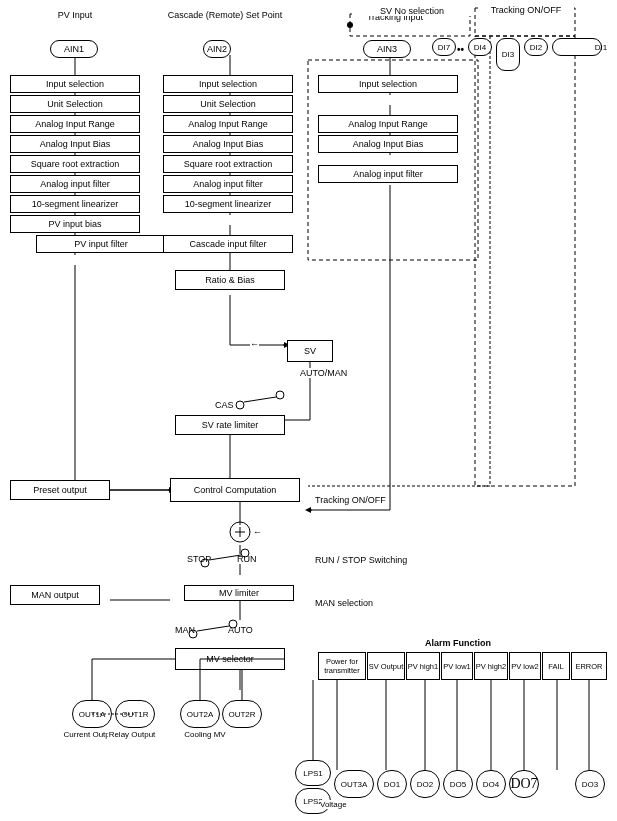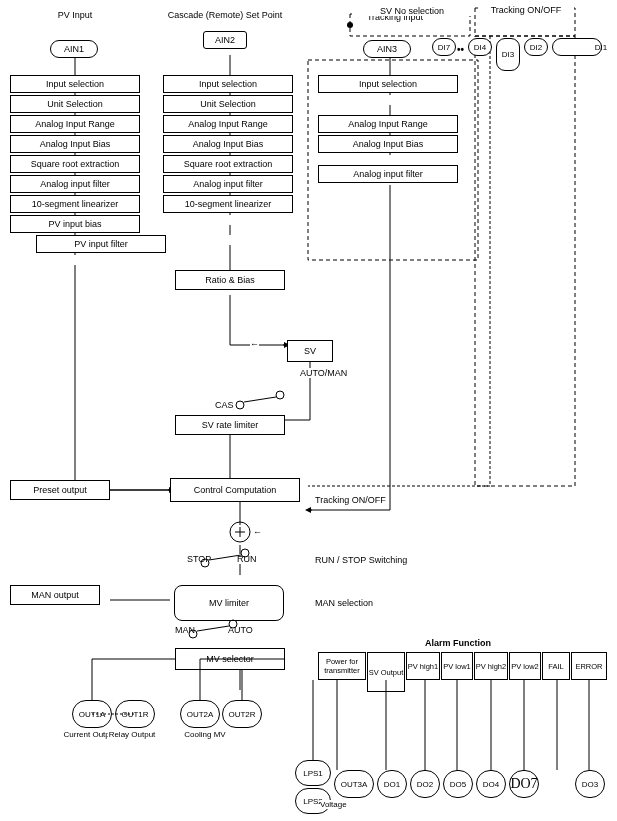--- a/index.html
+++ b/index.html
@@ -151,21 +151,21 @@
   <div class="label" style="left:160px;top:10px;width:130px;font-size:9px;">Cascade (Remote) Set Point</div>
 
   <div class="label" style="left:355px;top:12px;width:80px;font-size:9px;">Tracking input</div>
 
   <div class="label" style="left:352px;top:6px;width:120px;font-size:9px;">SV No selection</div>
 
   <div class="label" style="left:478px;top:5px;width:96px;font-size:9px;">Tracking ON/OFF</div>
 
   <div class="circle-label" style="left:50px;top:40px;width:48px;height:18px;border-radius:9px;">AIN1</div>
 
-  <div class="circle-label" style="left:203px;top:31px;width:44px;height:18px;border-radius:3px;">AIN2</div>
+  <div class="circle-label" style="left:203px;top:40px;width:28px;height:18px;border-radius:9px;">AIN2</div>
 
   <div class="circle-label" style="left:363px;top:40px;width:48px;height:18px;border-radius:9px;">AIN3</div>
 
   <div class="circle-label" style="left:432px;top:38px;width:24px;height:18px;border-radius:9px;font-size:8px;">DI7</div>
   <div class="label" style="left:457px;top:44px;font-size:10px;font-weight:bold;">••</div>
   <div class="circle-label" style="left:468px;top:38px;width:24px;height:18px;border-radius:9px;font-size:8px;">DI4</div>
   <div class="circle-label" style="left:496px;top:38px;width:24px;height:33px;border-radius:9px;font-size:8px;">DI3</div>
   <div class="circle-label" style="left:524px;top:38px;width:24px;height:18px;border-radius:9px;font-size:8px;">DI2</div>
   <div class="circle-label" style="left:552px;top:38px;width:24px;height:18px;border-radius:9px;font-size:8px;padding-left:48px;">DI1</div>
 
@@ -194,20 +194,21 @@
   <div class="box" style="left:163px;top:115px;width:130px;height:18px;">Analog Input Range</div>
 
   <div class="box" style="left:163px;top:135px;width:130px;height:18px;">Analog Input Bias</div>
 
   <div class="box" style="left:163px;top:155px;width:130px;height:18px;">Square root extraction</div>
 
   <div class="box" style="left:163px;top:175px;width:130px;height:18px;">Analog input filter</div>
 
   <div class="box" style="left:163px;top:195px;width:130px;height:18px;">10-segment linearizer</div>
 
+  <div class="box" style="left:163px;top:235px;width:130px;height:18px;">Cascade input filter</div>
 
   <div class="box" style="left:175px;top:270px;width:110px;height:20px;">Ratio &amp; Bias</div>
 
   <div class="box" style="left:318px;top:75px;width:140px;height:18px;">Input selection</div>
 
   <div class="box" style="left:318px;top:115px;width:140px;height:18px;">Analog Input Range</div>
 
   <div class="box" style="left:318px;top:135px;width:140px;height:18px;">Analog Input Bias</div>
 
   <div class="box" style="left:318px;top:165px;width:140px;height:18px;">Analog input filter</div>
@@ -247,39 +248,39 @@
   <svg style="position:absolute;left:195px;top:543px;width:60px;height:28px;" xmlns="http://www.w3.org/2000/svg">
     <circle cx="10" cy="20" r="4" fill="none" stroke="#000" stroke-width="1"></circle>
     <circle cx="50" cy="10" r="4" fill="none" stroke="#000" stroke-width="1"></circle>
     <line x1="14" y1="17" x2="46" y2="12" stroke="#000" stroke-width="1"></line>
   </svg>
 
   <div class="label" style="left:315px;top:555px;font-size:9px;">RUN / STOP Switching</div>
 
   <div class="box" style="left:10px;top:585px;width:90px;height:20px;">MAN output</div>
 
-  <div class="box" style="left:174px;top:585px;width:110px;height:36px;border-radius:8px;">MV limiter</div>
+  <div class="box" style="left:184px;top:585px;width:110px;height:16px;">MV limiter</div>
 
   <div class="label" style="left:315px;top:598px;font-size:9px;">MAN selection</div>
 
   <div class="label" style="left:175px;top:625px;font-size:9px;">MAN</div>
   <div class="label" style="left:228px;top:625px;font-size:9px;">AUTO</div>
   <svg style="position:absolute;left:183px;top:614px;width:60px;height:28px;" xmlns="http://www.w3.org/2000/svg">
     <circle cx="10" cy="20" r="4" fill="none" stroke="#000" stroke-width="1"></circle>
     <circle cx="50" cy="10" r="4" fill="none" stroke="#000" stroke-width="1"></circle>
     <line x1="14" y1="17" x2="46" y2="12" stroke="#000" stroke-width="1"></line>
   </svg>
 
   <div class="box" style="left:175px;top:648px;width:110px;height:22px;">MV selector</div>
 
   <div class="label" style="left:425px;top:638px;font-size:9px;font-weight:bold;">Alarm Function</div>
 
   <div class="box" style="left:318px;top:652px;width:48px;height:28px;font-size:7.5px;">Power for transmitter</div>
 
-  <div class="box" style="left:367px;top:652px;width:38px;height:40px;font-size:7.5px;">SV Output</div>
+  <div class="box" style="left:367px;top:652px;width:38px;height:28px;font-size:7.5px;">SV Output</div>
 
   <div class="box" style="left:406px;top:652px;width:34px;height:28px;font-size:7.5px;">PV high1</div>
 
   <div class="box" style="left:441px;top:652px;width:32px;height:28px;font-size:7.5px;">PV low1</div>
 
   <div class="box" style="left:474px;top:652px;width:34px;height:28px;font-size:7.5px;">PV high2</div>
 
   <div class="box" style="left:509px;top:652px;width:32px;height:28px;font-size:7.5px;">PV low2</div>
 
   <div class="box" style="left:542px;top:652px;width:28px;height:28px;font-size:7.5px;">FAIL</div>

